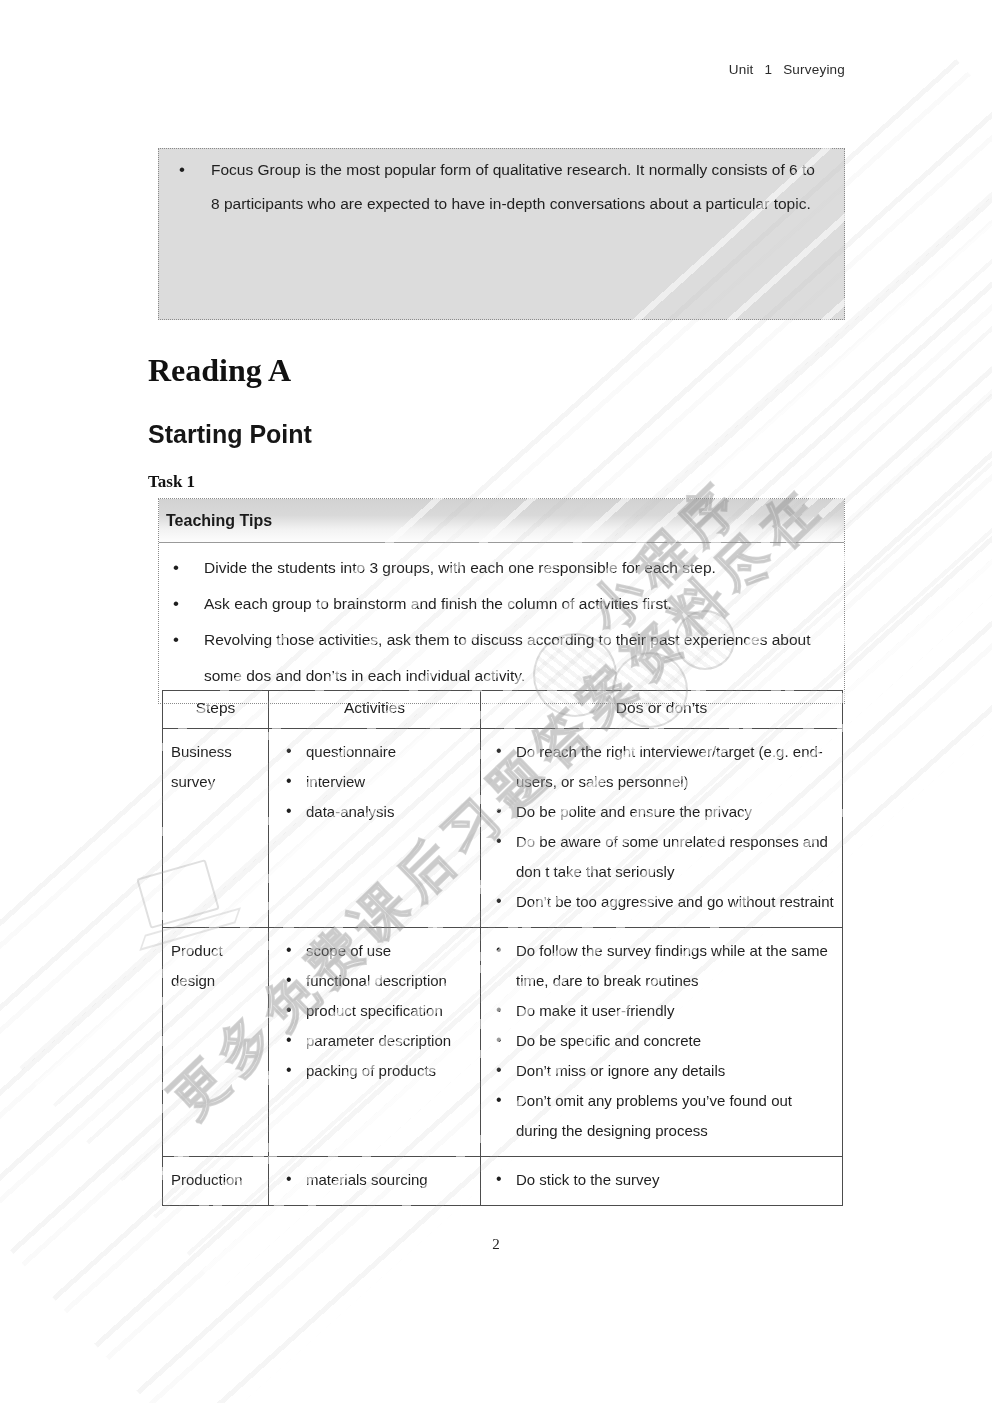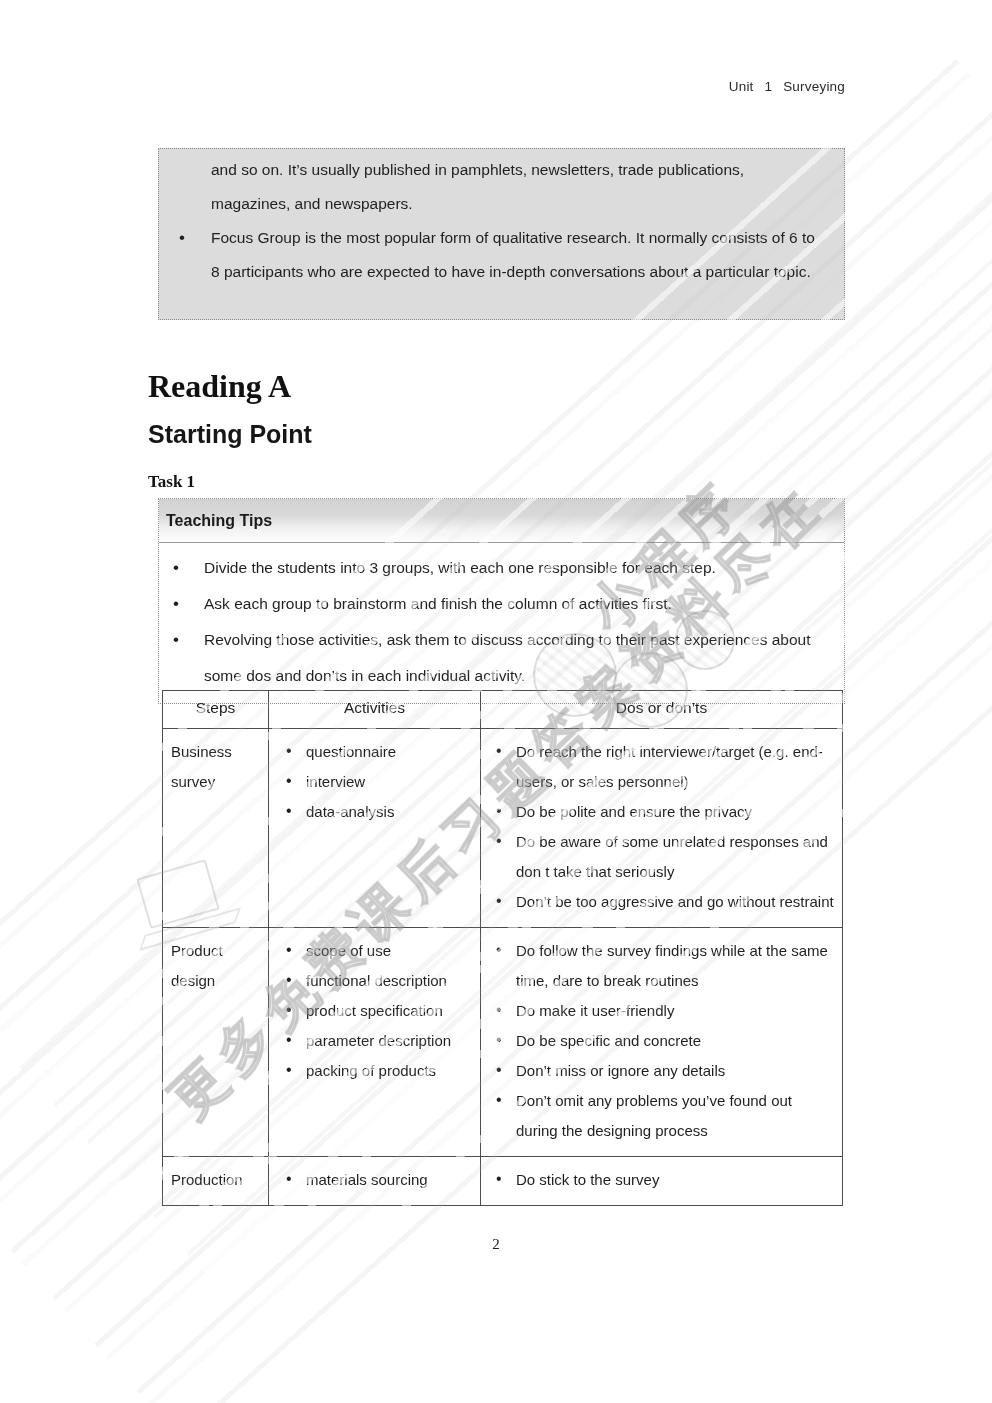--- a/index.html
+++ b/index.html
@@ -54,33 +54,33 @@
     border:2px solid rgba(165,165,165,0.35);border-radius:3px;
     transform:rotate(-16deg);
   }
   .wm-device::after{
     content:"";position:absolute;left:-14px;top:54px;width:96px;height:10px;
     border:2px solid rgba(165,165,165,0.28);transform:skewX(-35deg);
   }
   
   .content{position:absolute;inset:0;z-index:1;}
   .hdr{
-    position:absolute;top:79px;right:147px;font-size:13.5px;color:#2b2b2b;
+    position:absolute;top:62px;right:147px;font-size:13.5px;color:#2b2b2b;
     word-spacing:7px;letter-spacing:.2px;
   }
   .intro-box{
     position:absolute;left:158px;top:148px;width:687px;min-height:172px;
     background:var(--box-gray,#dcdcdc);border:1px dotted var(--dotted-border,#8a8a8a);
     padding:4px 18px 8px 10px;font-size:15.5px;line-height:34px;
   }
   .intro-cont{margin-left:42px;}
   .intro-list .tip-li{position:relative;padding-left:32px;margin-left:10px;}
   .intro-list .tip-li::before{content:"\2022";position:absolute;left:0;top:0;font-size:17px;}
   .h1{
-    position:absolute;left:148px;top:368px;
+    position:absolute;left:148px;top:352px;
     font-family:"Liberation Serif", serif;font-weight:700;font-size:32px;color:#111;
   }
   .h2{position:absolute;left:148px;top:420px;font-weight:700;font-size:25px;color:#161616;}
   .h3{
     position:absolute;left:148px;top:472px;
     font-family:"Liberation Serif", serif;font-weight:700;font-size:17px;color:#111;
   }
   .tips-box{
     position:absolute;left:158px;top:498px;width:687px;
     border:1px dotted var(--dotted-border,#8a8a8a);background:#fff;
@@ -119,21 +119,20 @@
 </head>
 <body>
 
 <div class="page">
 
   <div class="content">
 
     <div class="hdr">Unit 1 Surveying</div>
 
     <div class="intro-box">
-      <div class="intro-cont">and so on. It’s usually published in pamphlets, newsletters, trade publications, magazines, and newspapers.</div>
       <div class="intro-list">
           <div class="tip-li">Focus Group is the most popular form of qualitative research. It normally consists of 6 to 8 participants who are expected to have in-depth conversations about a particular topic.</div>
         </div>
     </div>
 
     <div class="h1">Reading A</div>
     <div class="h2">Starting Point</div>
     <div class="h3">Task 1</div>
 
     <div class="tips-box">

